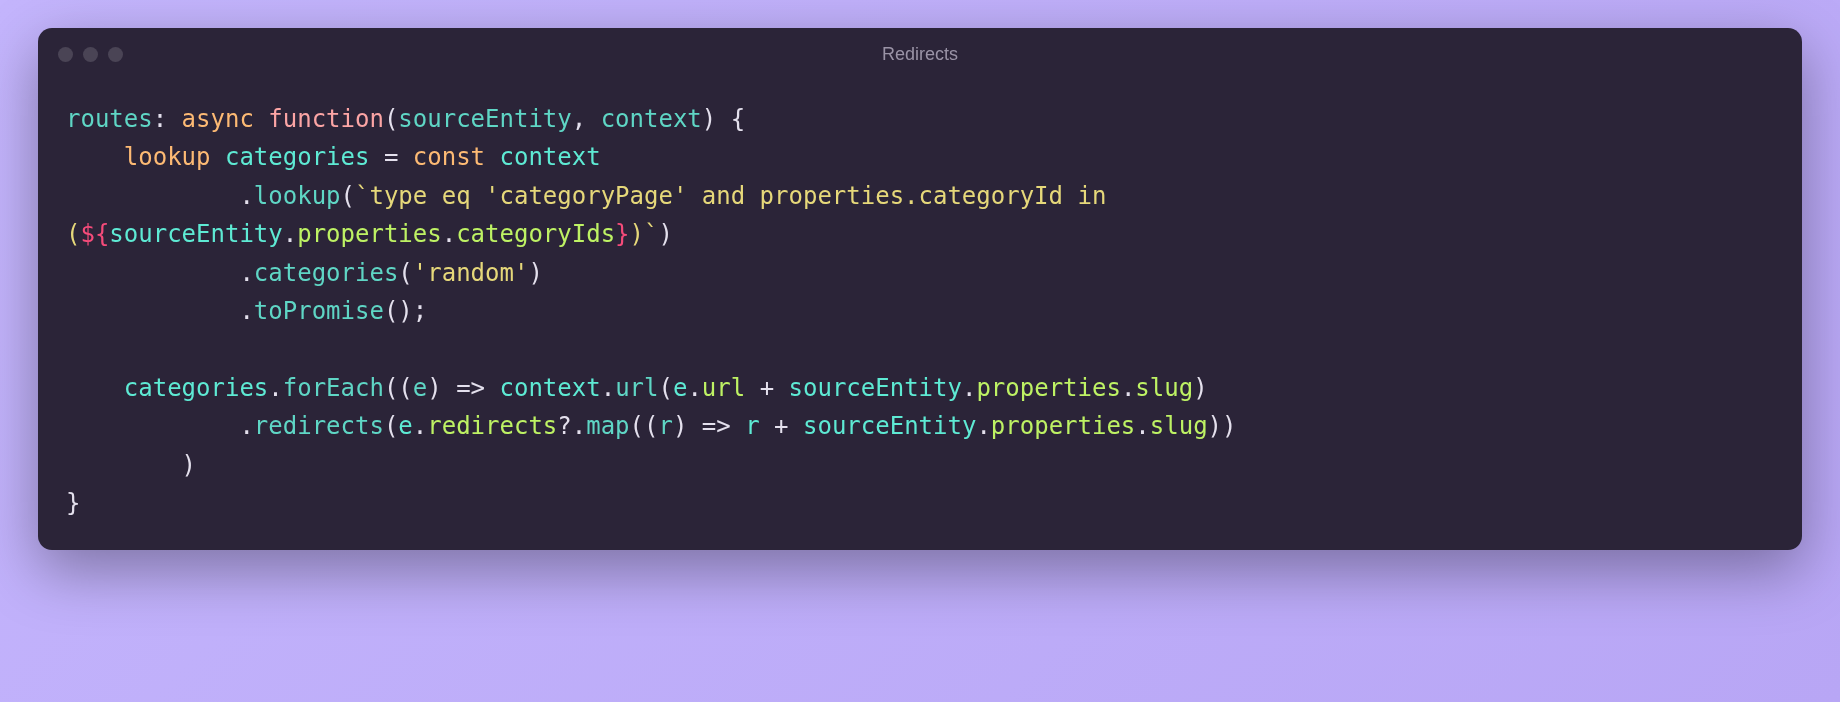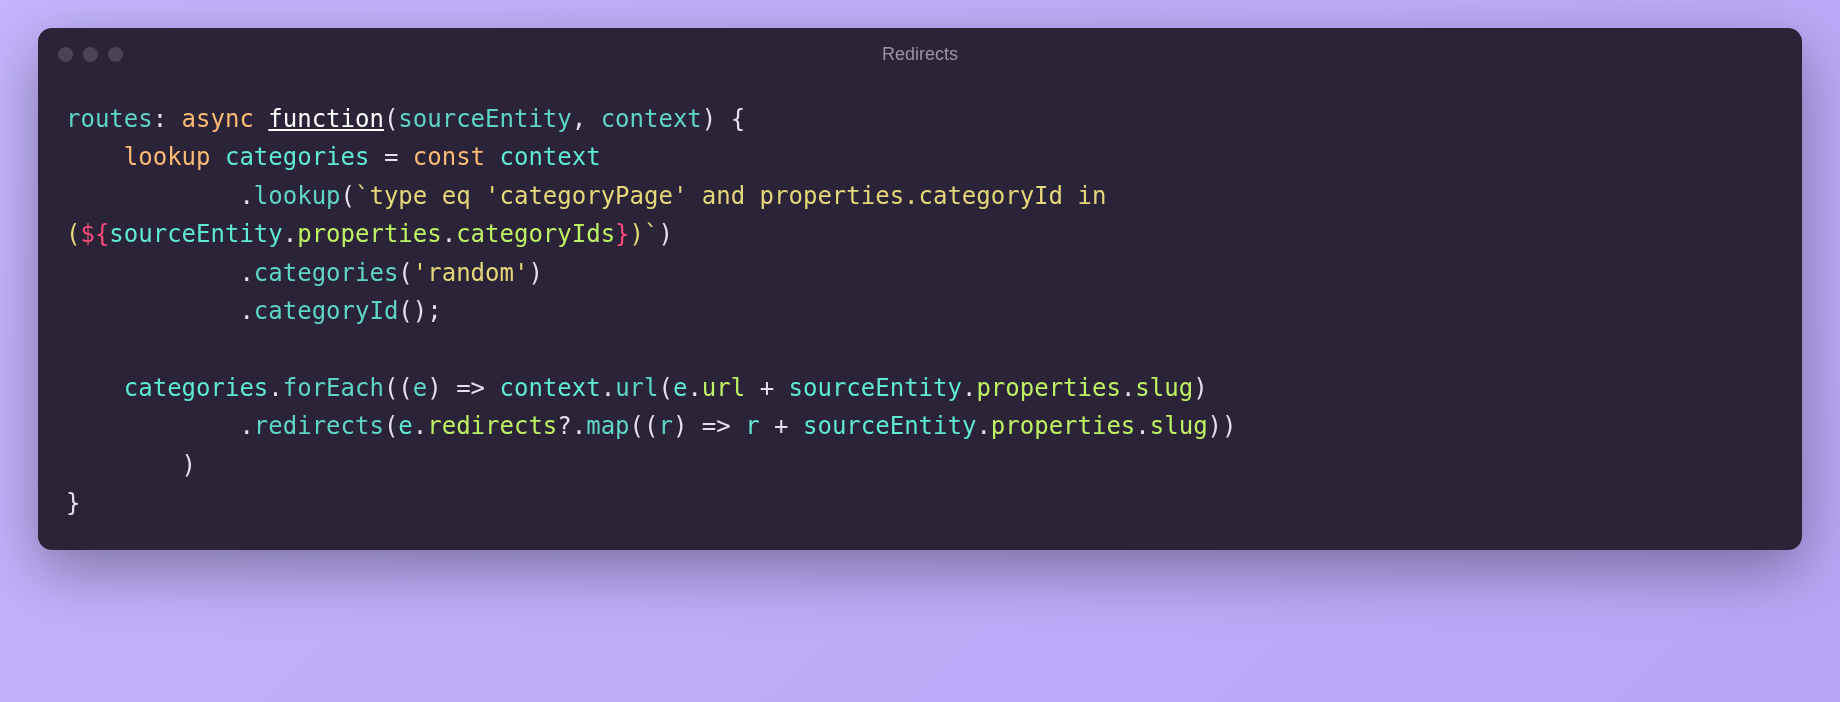--- a/index.html
+++ b/index.html
@@ -50,21 +50,21 @@
     font-size: 24px;
     line-height: 1.6;
     white-space: pre;
     color: #e4e0ed;
     overflow: auto;
     flex: 1;
   }
   .tk-prop    { color: #5fd6c5; }   
   .tk-punct   { color: #e4e0ed; }   
   .tk-kw      { color: #fdba74; }   
-  .tk-fn      { color: #ffffff; text-decoration: underline; }   
+  .tk-fn      { color: #fca5a5; }   
   .tk-ident   { color: #5eead4; }   
   .tk-str     { color: #e6d87a; }   
   .tk-interp  { color: #f54b7a; }   
   .tk-blue    { color: #bef264; }   
 </style>
 </head>
 <body>
 
 <div class="window">
   <div class="titlebar">
@@ -73,19 +73,19 @@
       <div class="traffic-light"></div>
       <div class="traffic-light"></div>
     </div>
     <div class="title">Redirects</div>
   </div>
   <div class="code"><span class="tk-prop">routes</span><span class="tk-punct">: </span><span class="tk-kw">async</span><span> </span><span class="tk-fn">function</span><span class="tk-punct">(</span><span class="tk-prop">sourceEntity</span><span class="tk-punct">, </span><span class="tk-prop">context</span><span class="tk-punct">) {</span>
 <span>    </span><span class="tk-kw">lookup</span><span> </span><span class="tk-ident">categories</span><span class="tk-punct"> = </span><span class="tk-kw">const</span><span> </span><span class="tk-ident">context</span>
 <span>            </span><span class="tk-punct">.</span><span class="tk-prop">lookup</span><span class="tk-punct">(</span><span class="tk-str">`</span><span class="tk-str">type eq 'categoryPage' and properties.categoryId in </span>
 <span class="tk-str">(</span><span class="tk-interp">${</span><span class="tk-ident">sourceEntity</span><span class="tk-punct">.</span><span class="tk-blue">properties</span><span class="tk-punct">.</span><span class="tk-blue">categoryIds</span><span class="tk-interp">}</span><span class="tk-str">)</span><span class="tk-str">`</span><span class="tk-punct">)</span>
 <span>            </span><span class="tk-punct">.</span><span class="tk-prop">categories</span><span class="tk-punct">(</span><span class="tk-str">'random'</span><span class="tk-punct">)</span>
-<span>            </span><span class="tk-punct">.</span><span class="tk-prop">categoryId</span><span class="tk-punct">();</span>
+<span>            </span><span class="tk-punct">.</span><span class="tk-prop">toPromise</span><span class="tk-punct">();</span>
 <span></span>
 <span>    </span><span class="tk-ident">categories</span><span class="tk-punct">.</span><span class="tk-prop">forEach</span><span class="tk-punct">((</span><span class="tk-prop">e</span><span class="tk-punct">) =&gt; </span><span class="tk-ident">context</span><span class="tk-punct">.</span><span class="tk-prop">url</span><span class="tk-punct">(</span><span class="tk-ident">e</span><span class="tk-punct">.</span><span class="tk-blue">url</span><span class="tk-punct"> + </span><span class="tk-ident">sourceEntity</span><span class="tk-punct">.</span><span class="tk-blue">properties</span><span class="tk-punct">.</span><span class="tk-blue">slug</span><span class="tk-punct">)</span>
 <span>            </span><span class="tk-punct">.</span><span class="tk-prop">redirects</span><span class="tk-punct">(</span><span class="tk-ident">e</span><span class="tk-punct">.</span><span class="tk-blue">redirects</span><span class="tk-punct">?</span><span class="tk-punct">.</span><span class="tk-prop">map</span><span class="tk-punct">((</span><span class="tk-prop">r</span><span class="tk-punct">) =&gt; </span><span class="tk-ident">r</span><span class="tk-punct"> + </span><span class="tk-ident">sourceEntity</span><span class="tk-punct">.</span><span class="tk-blue">properties</span><span class="tk-punct">.</span><span class="tk-blue">slug</span><span class="tk-punct">))</span>
 <span>        </span><span class="tk-punct">)</span>
 <span class="tk-punct">}</span></div>
 </div>
 
 </body></html>

